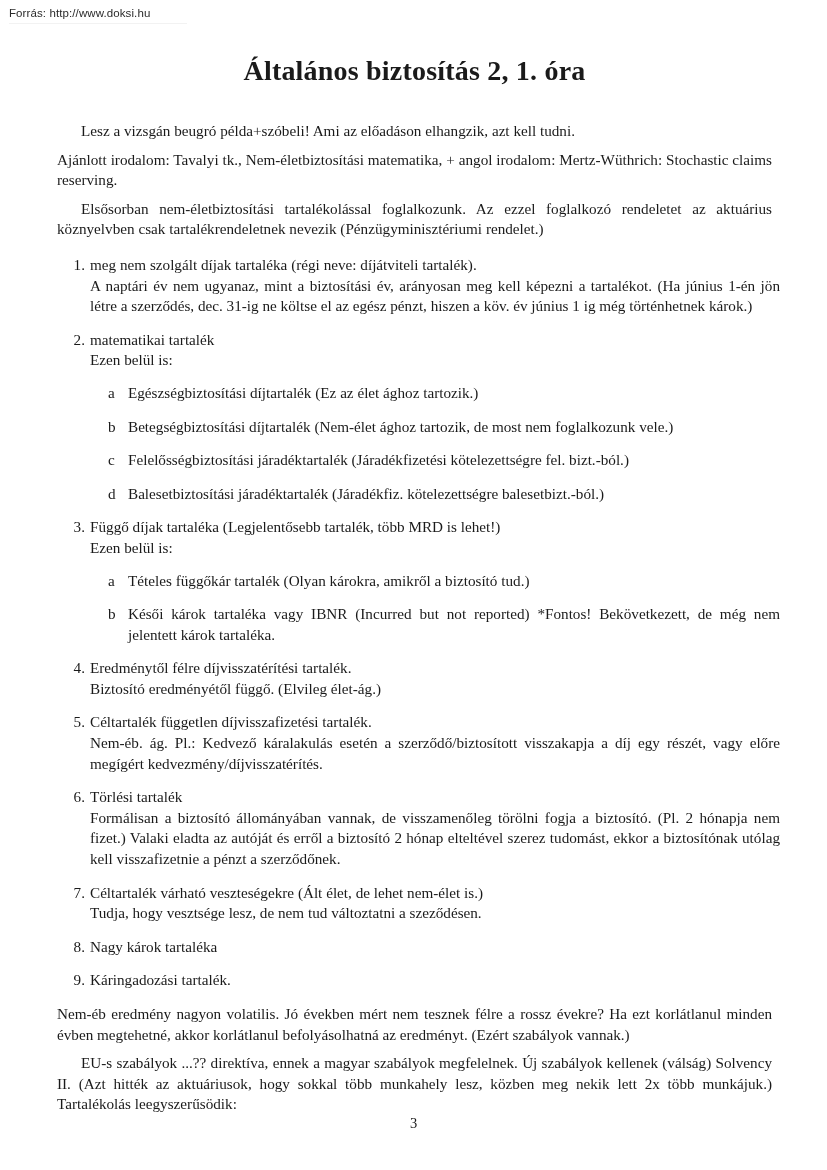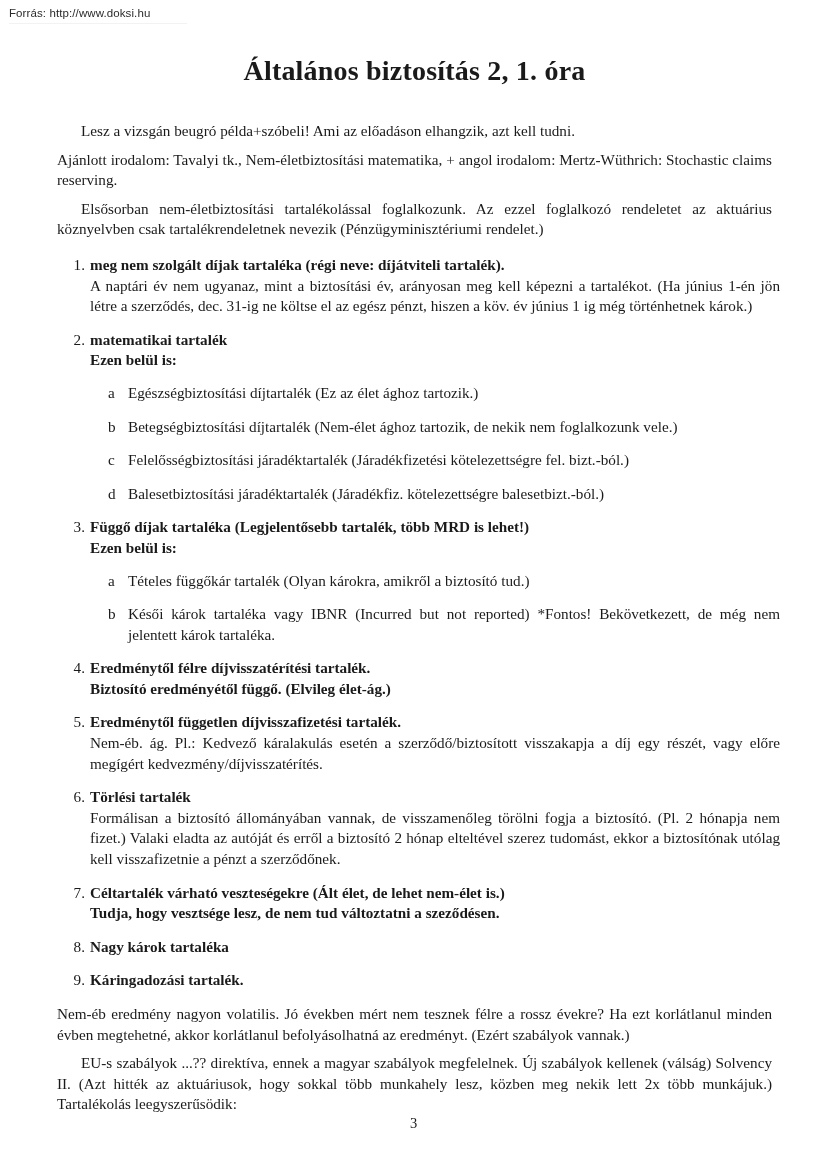--- a/index.html
+++ b/index.html
@@ -96,21 +96,20 @@
     text-align: right;
     font-size: 15.2px;
   }
   ol.num-list > li .li-line {
     display: block;
     text-align: justify;
     text-justify: inter-word;
   }
   ol.num-list > li .li-line.first {
     text-align: left;
-    font-weight: bold;
   }
 
   
   ul.alpha-list {
     list-style: none;
     margin: 12px 0 4px 0;
     padding: 0;
   }
   ul.alpha-list > li {
     position: relative;
@@ -175,21 +174,21 @@
         <span class="marker">2.</span>
         <span class="li-line first">matematikai tartalék</span>
         <span class="li-line first">Ezen belül is:</span>
         <ul class="alpha-list">
           <li>
             <span class="marker">a</span>
             <span>Egészségbiztosítási díjtartalék (Ez az élet ághoz tartozik.)</span>
           </li>
           <li>
             <span class="marker">b</span>
-            <span>Betegségbiztosítási díjtartalék (Nem-élet ághoz tartozik, de nekik nem foglalkozunk vele.)</span>
+            <span>Betegségbiztosítási díjtartalék (Nem-élet ághoz tartozik, de most nem foglalkozunk vele.)</span>
           </li>
           <li>
             <span class="marker">c</span>
             <span>Felelősségbiztosítási járadéktartalék (Járadékfizetési kötelezettségre fel. bizt.-ból.)</span>
           </li>
           <li>
             <span class="marker">d</span>
             <span>Balesetbiztosítási járadéktartalék (Járadékfiz. kötelezettségre balesetbizt.-ból.)</span>
           </li>
         </ul>
@@ -212,21 +211,21 @@
       </li>
 
       <li>
         <span class="marker">4.</span>
         <span class="li-line first">Eredménytől félre díjvisszatérítési tartalék.</span>
         <span class="li-line first">Biztosító eredményétől függő. (Elvileg élet-ág.)</span>
       </li>
 
       <li>
         <span class="marker">5.</span>
-        <span class="li-line first">Eredménytől független díjvisszafizetési tartalék.</span>
+        <span class="li-line first">Céltartalék független díjvisszafizetési tartalék.</span>
         <span class="li-line">Nem-éb. ág. Pl.: Kedvező káralakulás esetén a szerződő/biztosított visszakapja a díj egy részét, vagy előre megígért kedvezmény/díjvisszatérítés.</span>
       </li>
 
       <li>
         <span class="marker">6.</span>
         <span class="li-line first">Törlési tartalék</span>
         <span class="li-line">Formálisan a biztosító állományában vannak, de visszamenőleg törölni fogja a biztosító. (Pl. 2 hónapja nem fizet.) Valaki eladta az autóját és erről a biztosító 2 hónap elteltével szerez tudomást, ekkor a biztosítónak utólag kell visszafizetnie a pénzt a szerződőnek.</span>
       </li>
 
       <li>

